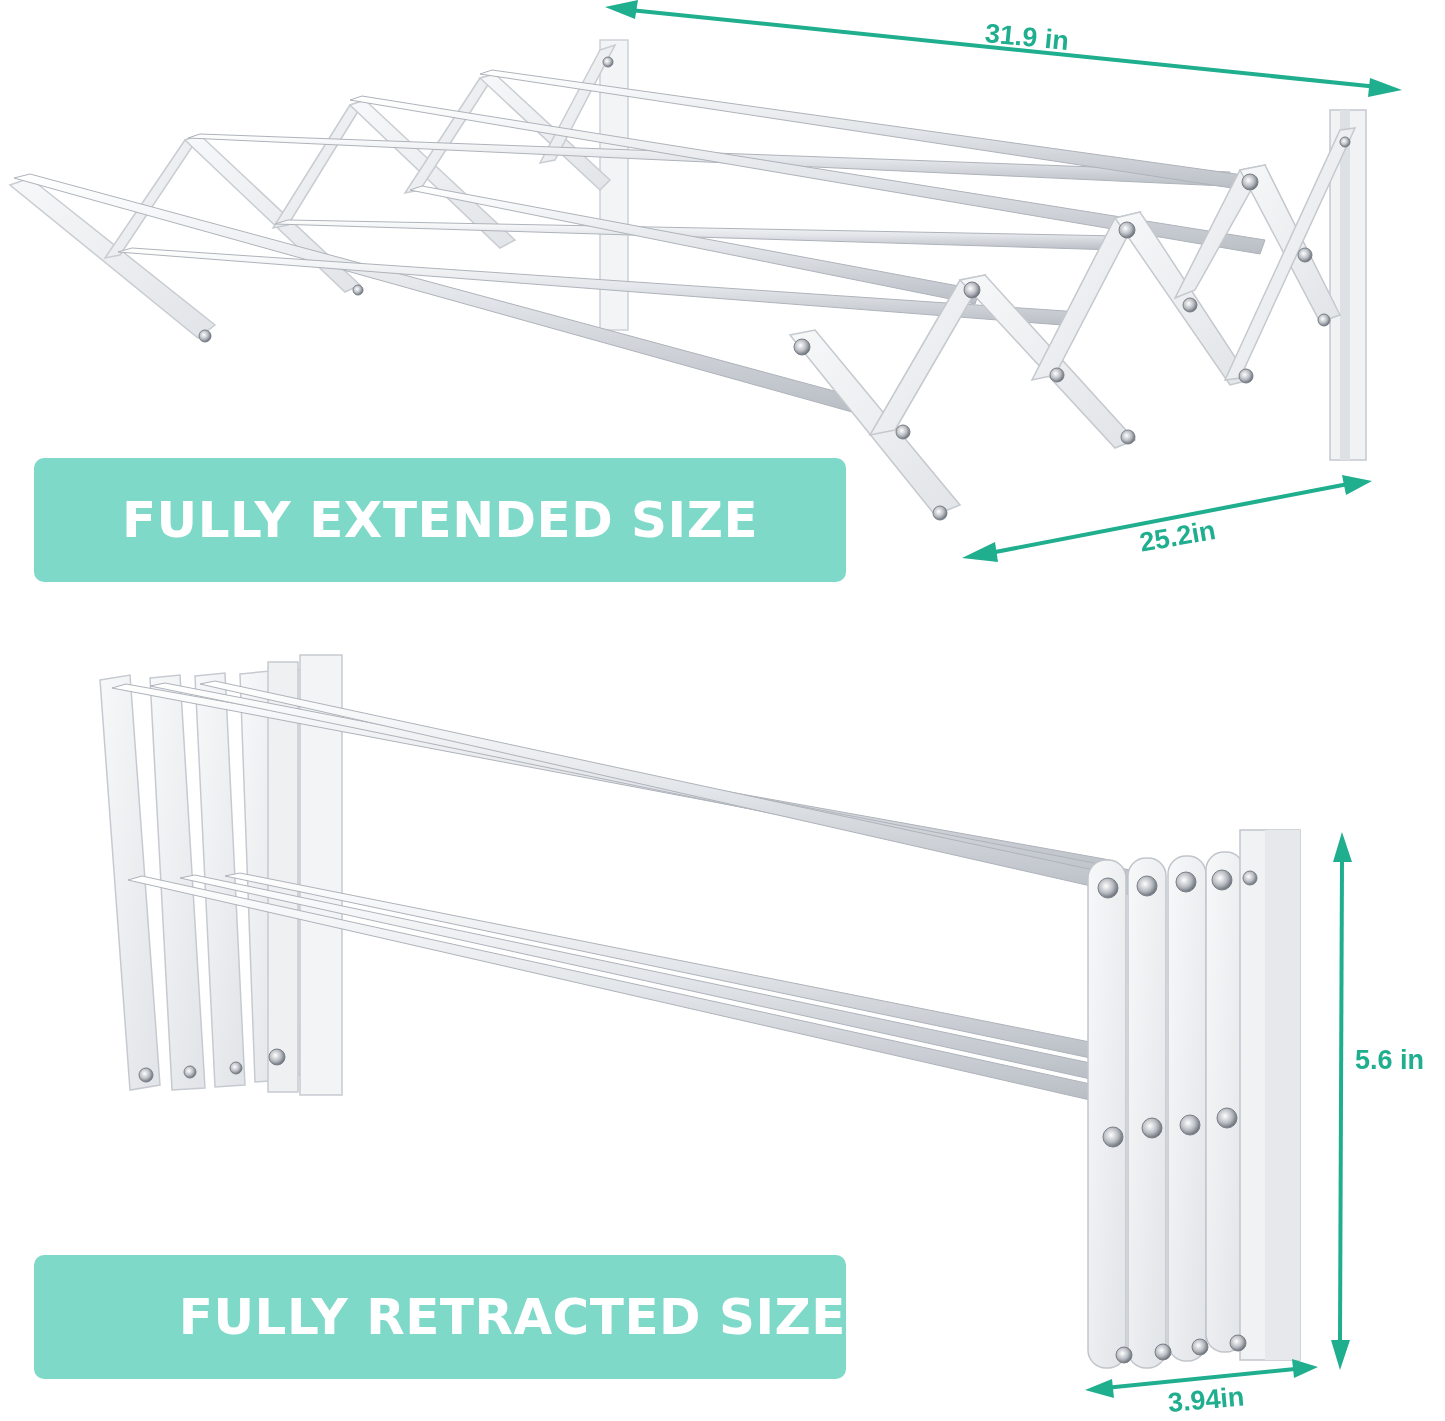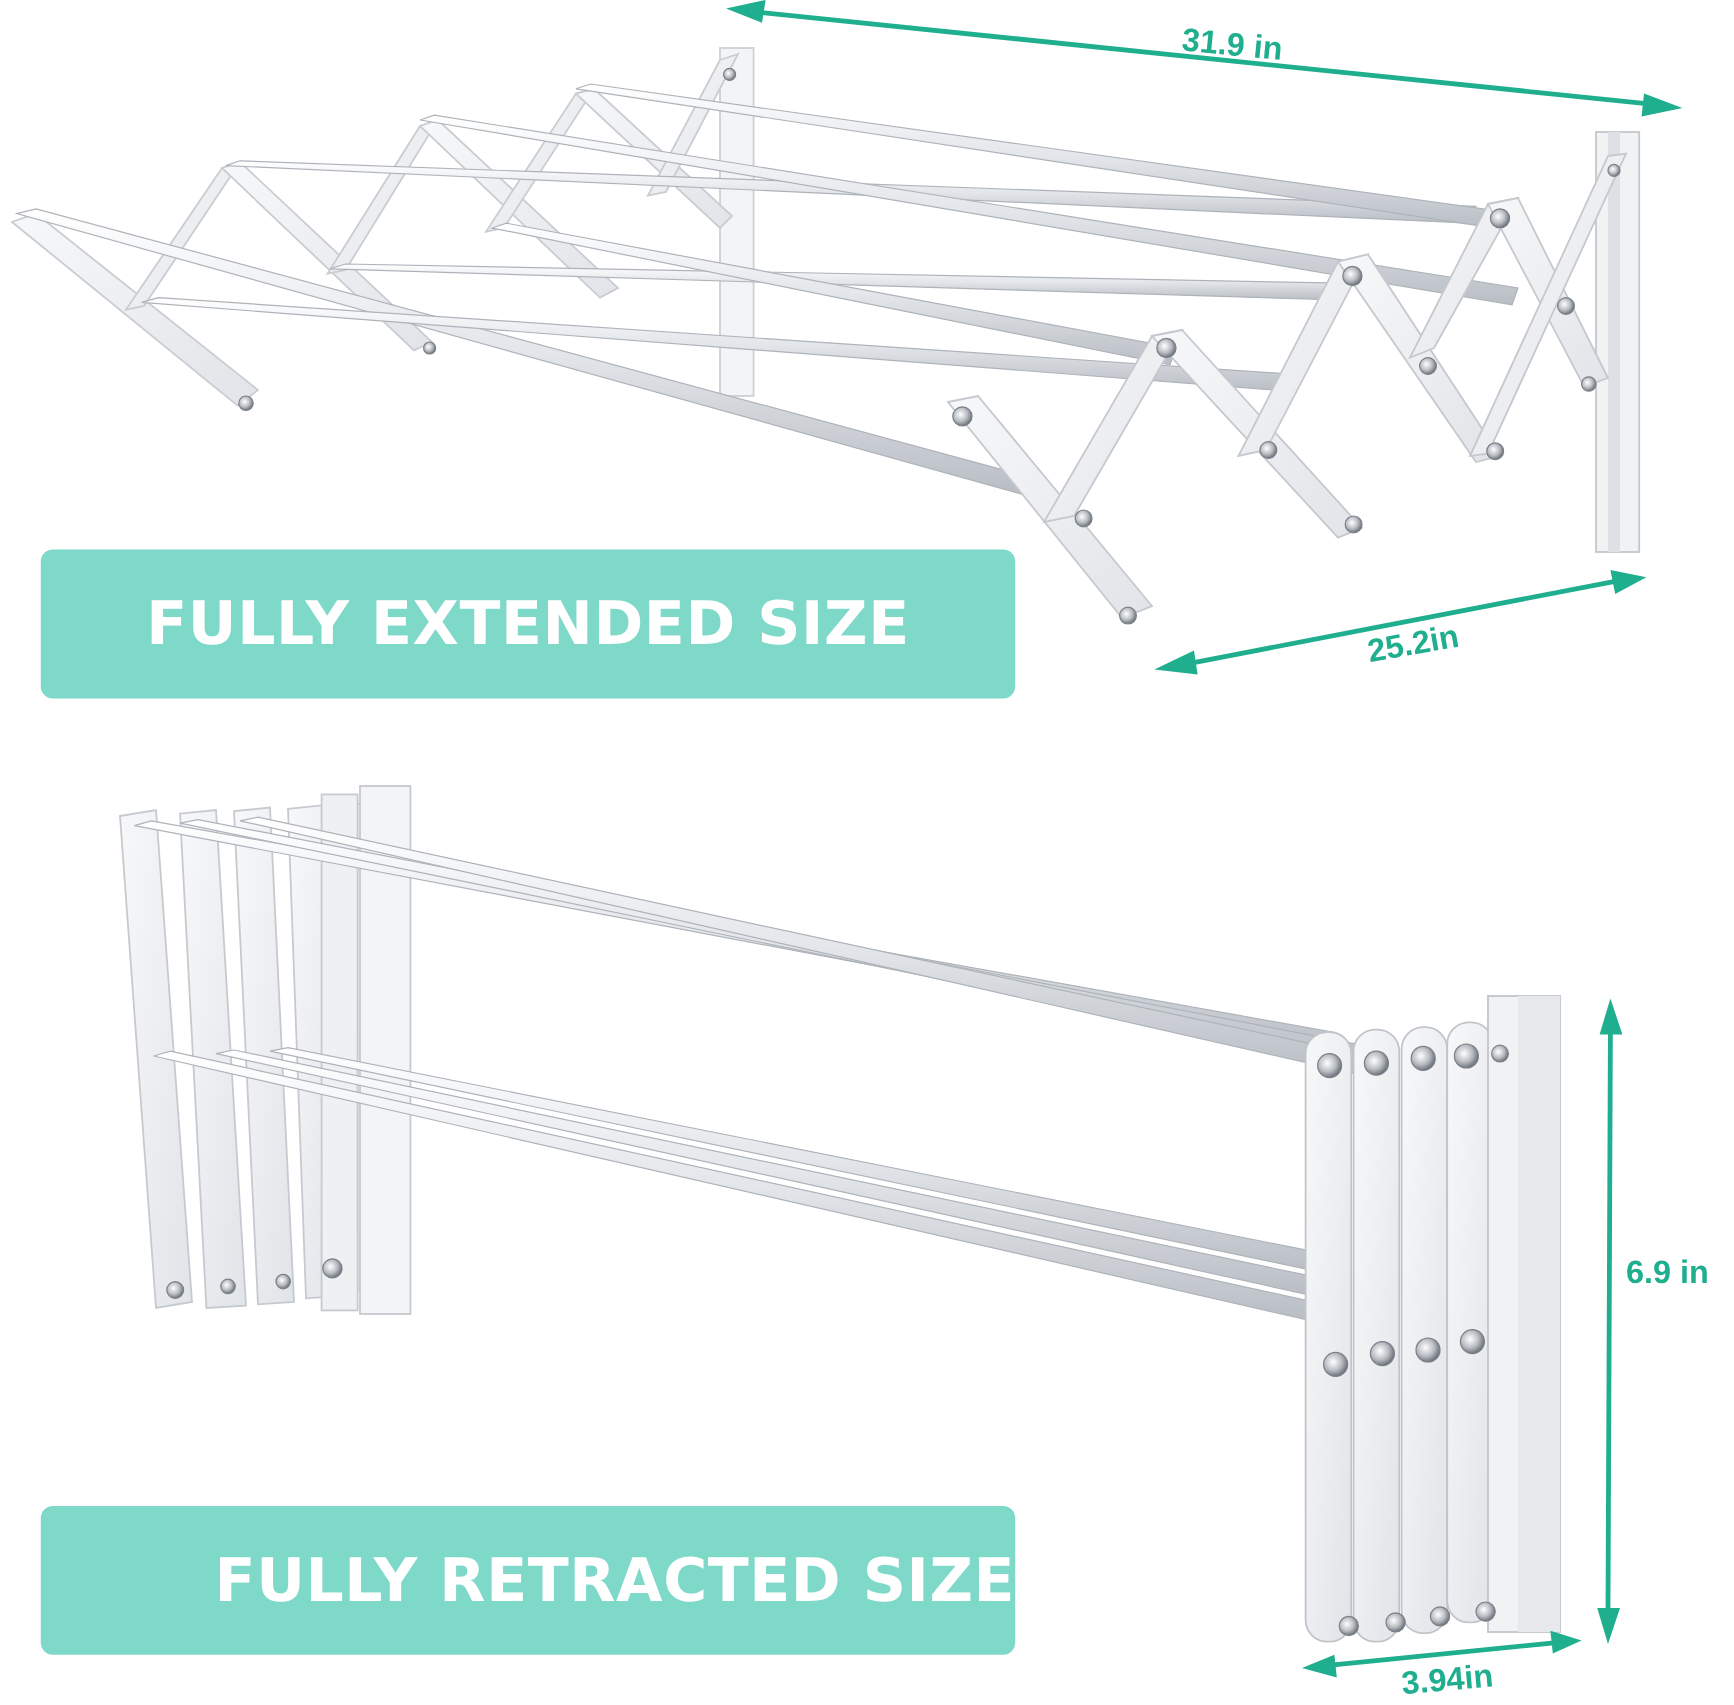--- a/index.html
+++ b/index.html
@@ -172,21 +172,21 @@
       <polygon points="1340,1370 1331,1340 1350,1340" stroke="none"></polygon>
 
       <line x1="1105" y1="1388" x2="1295" y2="1369"></line>
       <polygon points="1085,1390 1112,1379 1114,1398" stroke="none"></polygon>
       <polygon points="1318,1367 1292,1359 1294,1378" stroke="none"></polygon>
     </g>
   </svg>
 
   <div class="dim-label" style="left:985px; top:18px; transform: rotate(5.5deg);">31.9 in</div>
   <div class="dim-label" style="left:1140px; top:528px; transform: rotate(-10deg);">25.2in</div>
-  <div class="dim-label" style="left:1355px; top:1045px;">6.9 in</div>
+  <div class="dim-label" style="left:1355px; top:1045px;">5.6 in</div>
   <div class="dim-label" style="left:1168px; top:1388px; transform: rotate(-5deg);">3.94in</div>
 
   <div class="banner banner-extended">
     <span>FULLY EXTENDED SIZE</span>
   </div>
   <div class="banner banner-retracted">
     <span>FULLY RETRACTED SIZE</span>
   </div>
 </div>
 

